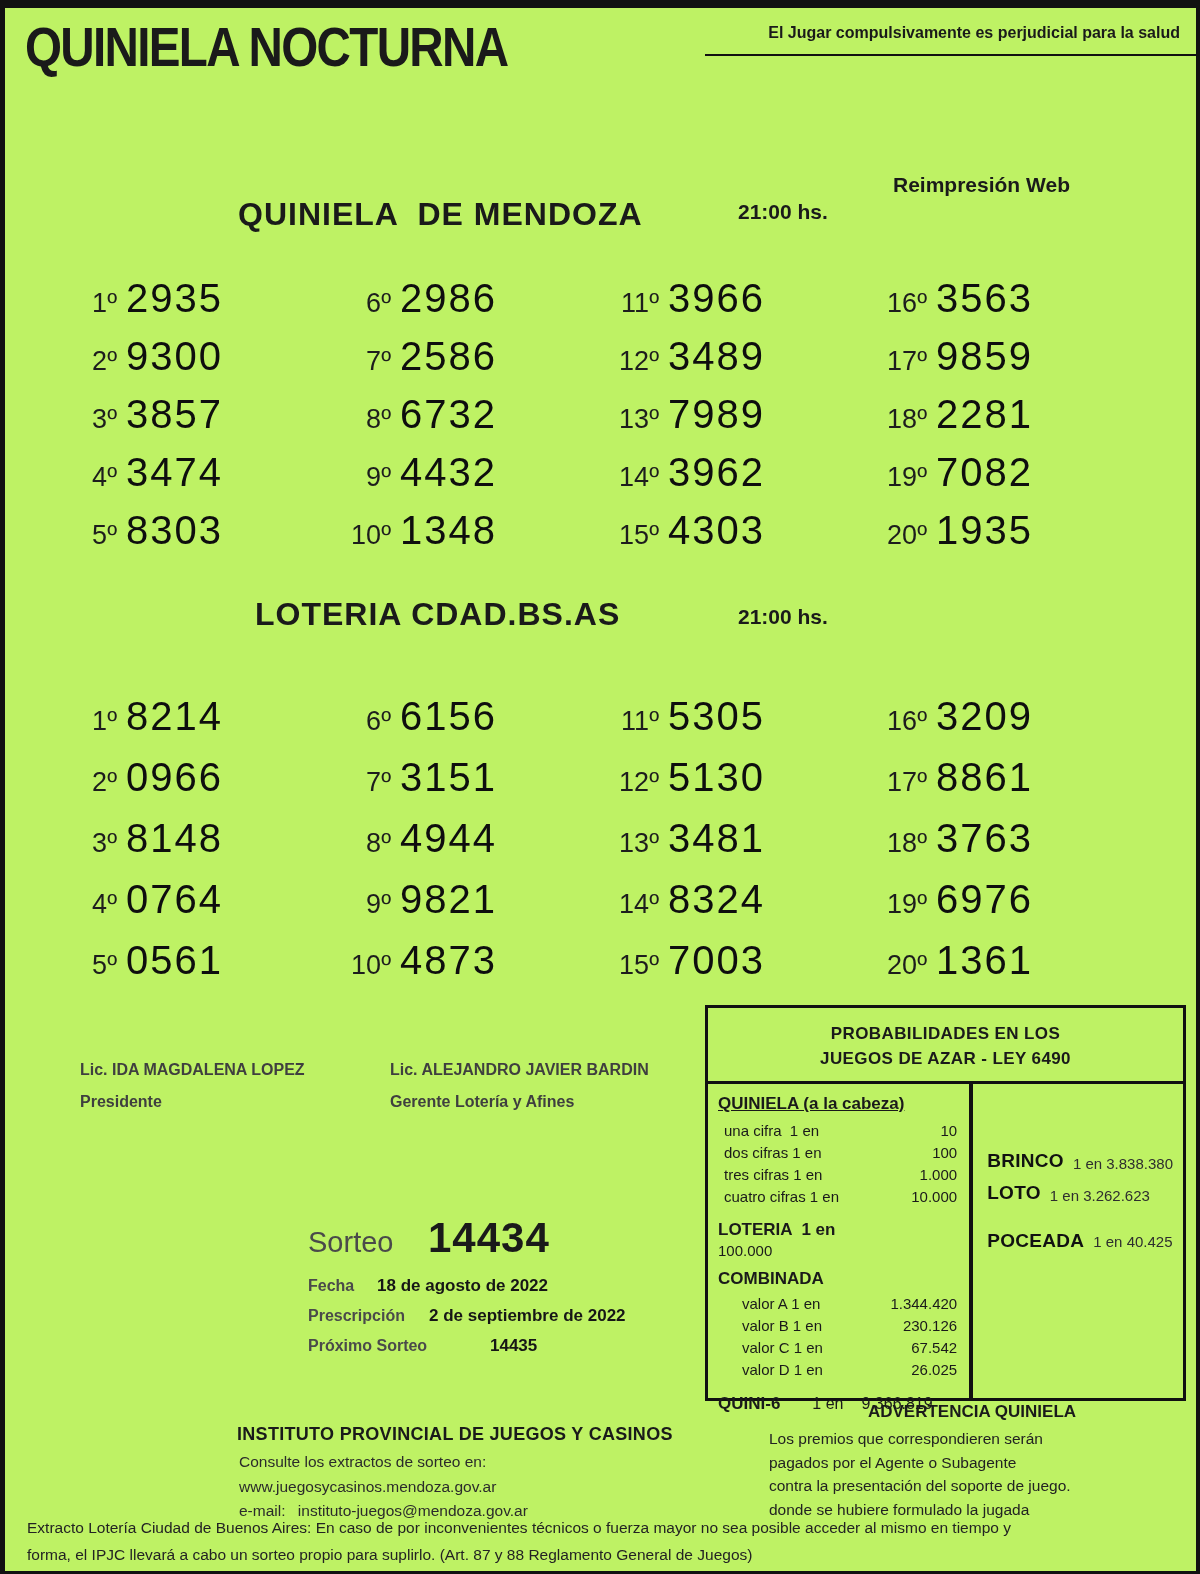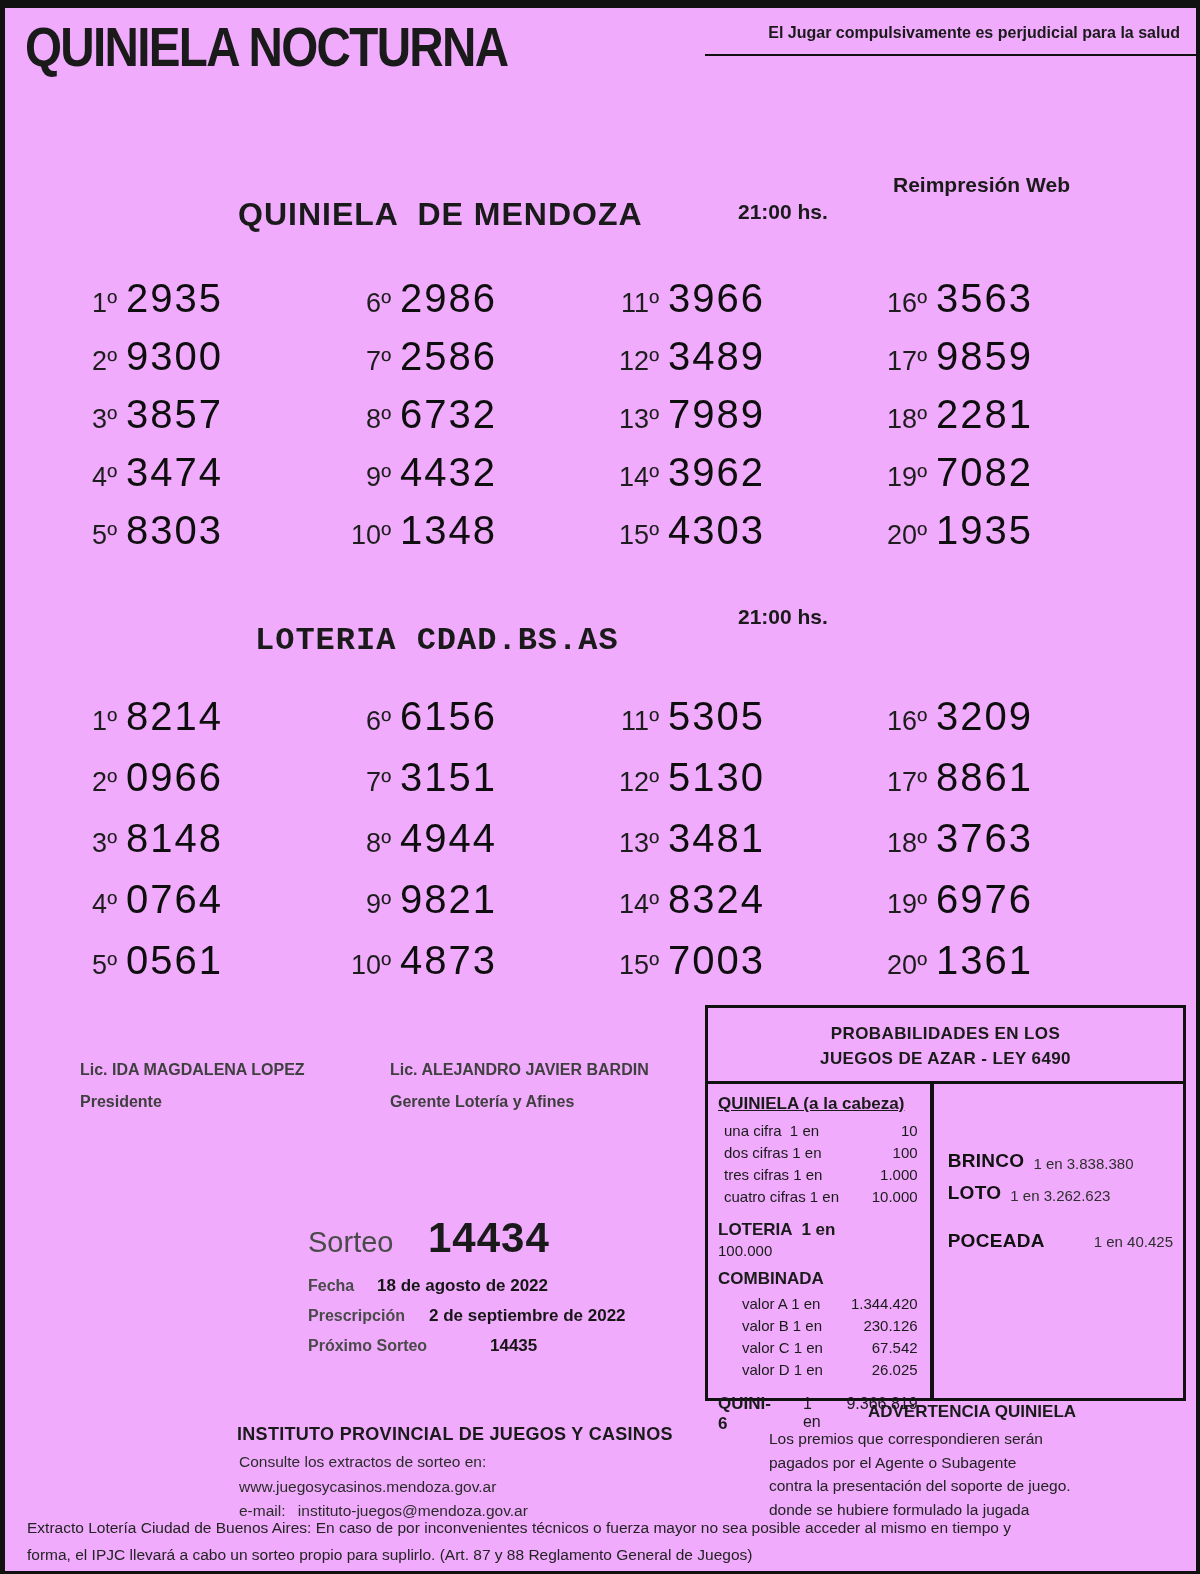--- a/index.html
+++ b/index.html
@@ -1,19 +1,19 @@
 <!DOCTYPE html>
 <html><head>
 <meta charset="utf-8">
 <style>
   * { margin:0; padding:0; box-sizing:border-box; }
   html,body { background:#e8e8e8; }
   .page {
     position:relative; width:1200px; height:1574px; margin:0 auto;
-    background:#f0abfc; color:#1a1a1a;
+    background:#bef264; color:#1a1a1a;
     font-family:"Liberation Sans", "DejaVu Sans", sans-serif;
     border-left:5px solid #111; border-right:4px solid #111;
     border-top:8px solid #111; border-bottom:3px solid #111;
     overflow:hidden;
   }
   .abs { position:absolute; }
 
   
   .page-title { left:20px; top:6px; font-size:56px; font-weight:bold; letter-spacing:-2px;
     transform:scaleX(.85); transform-origin:left top; white-space:pre; }
@@ -52,21 +52,21 @@
   .quini-row { display:flex; align-items:baseline; font-size:16px; margin:14px 2px 0 2px; }
   .quini-row .lbl { font-weight:bold; font-size:17px; }
   .quini-row .mid { margin-left:32px; }
   .quini-row .val { margin-left:18px; }
   .game { color:#111; }
   .game-inline { display:flex; align-items:flex-end; margin-bottom:10px; }
   .game-name { font-size:19px; font-weight:bold; letter-spacing:.3px; }
   .game-val { font-size:15px; color:#2e2e2e; margin-left:9px; white-space:nowrap; }
   .game-below { margin-bottom:6px; }
   .game-below .game-val { display:block; text-align:right; margin:4px 4px 0 0; }
-  .game-poceada { display:flex; align-items:baseline; margin-top:26px;gap:40px; }
+  .game-poceada { display:flex; align-items:baseline; margin-top:26px; }
 
   
   .sorteo-label { left:303px; top:1218px; font-size:29px; color:#4a4a4a; }
   .sorteo-number { left:423px; top:1206px; font-size:42px; font-weight:bold; letter-spacing:1px; }
   .info-label { font-size:16px; font-weight:bold; color:#4a4a4a; }
   .info-value { font-size:17px; font-weight:bold; color:#161616; }
 
   
   .inst-name { left:232px; top:1416px; font-size:18px; font-weight:bold; letter-spacing:.3px; }
   .inst-line { font-size:15.5px; color:#2b2b2b; }
@@ -190,21 +190,21 @@
         <span class="result-pos">19º</span>
         <span class="result-num">7082</span>
       </div>
 
       <div class="result-cell">
         <span class="result-pos">20º</span>
         <span class="result-num">1935</span>
       </div>
     </div>
 
-  <div class="abs sec-title" style="left:250px; top:614px;font-family:Liberation Mono, monospace;">LOTERIA CDAD.BS.AS</div>
+  <div class="abs sec-title" style="left:250px; top:588px;">LOTERIA CDAD.BS.AS</div>
   <div class="abs sec-time" style="left:733px; top:597px;">21:00 hs.</div>
 
   <div class="abs results-grid" style="top:686px; grid-template-rows:repeat(5,61px);">
 
       <div class="result-cell">
         <span class="result-pos">1º</span>
         <span class="result-num">8214</span>
       </div>
 
       <div class="result-cell">

